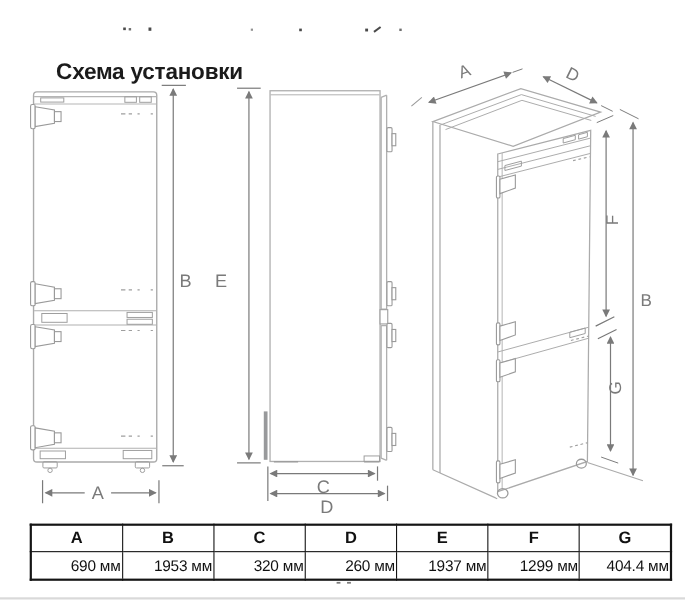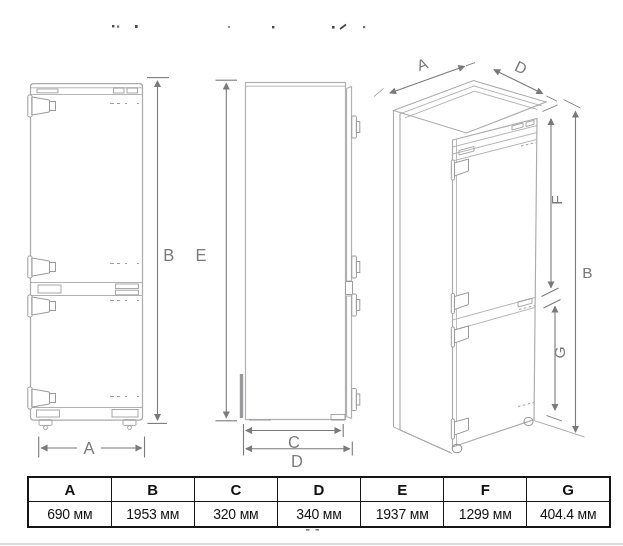--- a/index.html
+++ b/index.html
@@ -20,31 +20,32 @@
   .dims-table{
     position:absolute;left:27px;top:476px;width:584px;
     border-collapse:collapse;table-layout:fixed;background:#fff;
     border:2.2px solid #151515;
   }
   .dims-table th,.dims-table td{
     border:1.6px solid #151515;text-align:center;vertical-align:middle;
     color:#111;font-family:"Liberation Sans", sans-serif;
   }
   .dims-table th{font-size:15px;font-weight:700;height:21px;}
-  .dims-table td{font-size:14px;font-weight:400;height:22px;letter-spacing:-0.2px;}
+  .dims-table td{font-size:14px;font-weight:400;height:22px;letter-spacing:-0.2px;text-align:right;}
   .bottom-rule{
     position:absolute;left:0;top:543px;width:623px;height:2px;background:#d9d9d9;
   }
   text.dim{fill:#7a7a7a;font-family:"Liberation Sans", sans-serif;}
 </style>
 </head>
 <body>
 
 <div class="page">
 
+  <div class="title">Схема установки</div>
 
   <svg class="fig" width="623" height="546" viewBox="0 0 623 546">
     <defs>
       <marker id="arr" viewBox="0 0 10 10" refX="8.6" refY="5" markerWidth="8.2" markerHeight="6.4" orient="auto-start-reverse">
         <path d="M0,0 L10,5 L0,10 Z" fill="#7a7a7a"></path>
       </marker>
     </defs>
 
     <g fill="#4a4a4a">
       <rect x="112" y="25" width="2.4" height="2.4"></rect>
@@ -252,21 +253,21 @@
         <th>E</th>
         <th>F</th>
         <th>G</th>
       </tr>
     </thead>
     <tbody>
       <tr>
         <td>690 мм</td>
         <td>1953 мм</td>
         <td>320 мм</td>
-        <td>340 мм</td>
+        <td>260 мм</td>
         <td>1937 мм</td>
         <td>1299 мм</td>
         <td>404.4 мм</td>
       </tr>
     </tbody>
   </table>
 
   <div class="bottom-rule"></div>
 </div>
 

